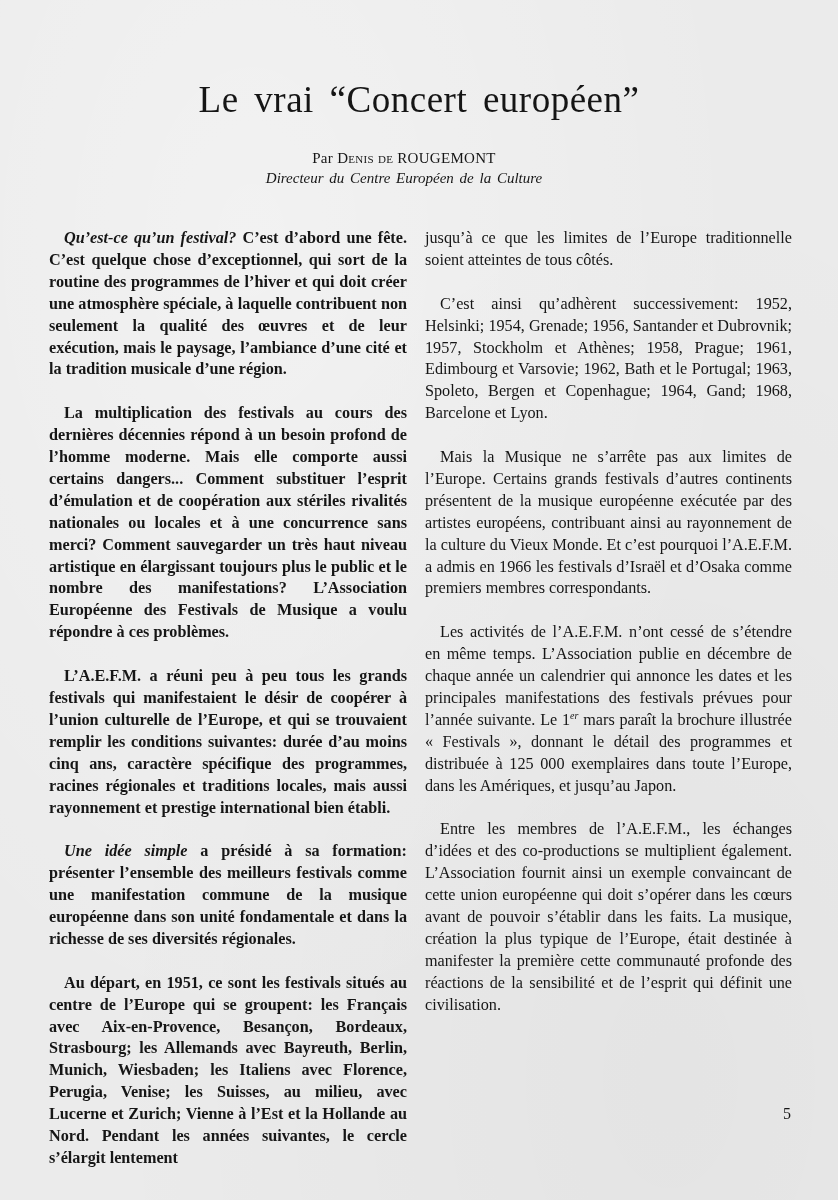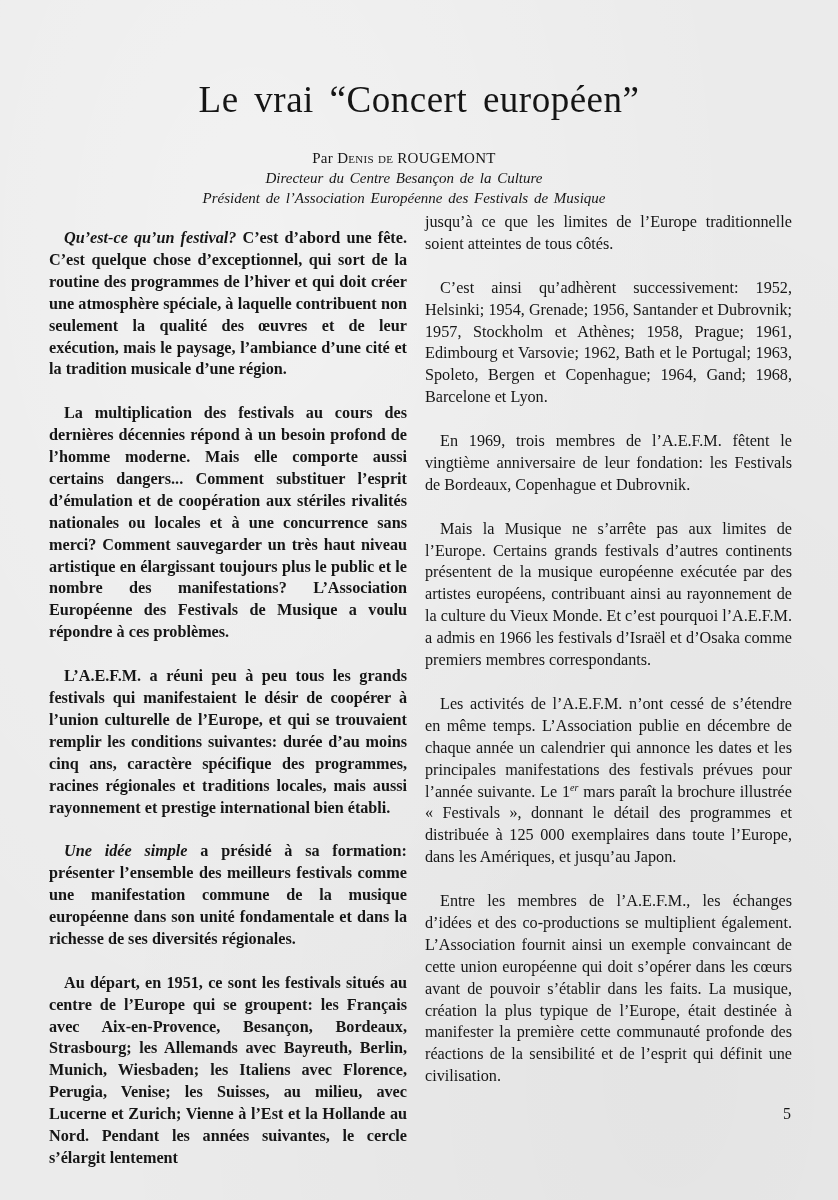--- a/index.html
+++ b/index.html
@@ -62,21 +62,21 @@
   .col {
     position: absolute;
     top: 228px;
     width: 358px;
     font-size: 16.2px;
     line-height: 21.9px;
     text-align: justify;
     hyphens: manual;
   }
   .col.left { left: 49px; font-weight: bold; }
-  .col.right { left: 425px; top: 212px; width: 367px; }
+  .col.right { left: 425px; top: 228px; width: 367px; }
   .col p {
     margin: 0 0 21.9px 0;
     text-indent: 15px;
   }
   .col p.noindent { text-indent: 0; }
   .col em { font-style: italic; }
   .col sup { font-size: 10px; line-height: 0; vertical-align: super; font-style: italic; }
   .pagenum {
     position: absolute;
     top: 1105px;
@@ -90,35 +90,33 @@
 <div class="page">
 
   <h1 class="title">Le vrai “Concert européen”</h1>
 
   <div class="byline">
     <div class="author">
       <span>Par</span>
       <span class="sc">Denis de</span>
       <span>ROUGEMONT</span>
     </div>
-    <div class="role">Directeur du Centre Besançon de la Culture</div>
-    <div class="role">Président de l’Association Européenne des Festivals de Musique</div>
+    <div class="role">Directeur du Centre Européen de la Culture</div>
   </div>
 
   <div class="col left">
     <p><em>Qu’est-ce qu’un festival?</em><span> C’est d’abord une fête. C’est quelque chose d’exceptionnel, qui sort de la routine des programmes de l’hiver et qui doit créer une atmosphère spéciale, à laquelle contribuent non seulement la qualité des œuvres et de leur exécution, mais le paysage, l’ambiance d’une cité et la tradition musicale d’une région.</span></p>
     <p>La multiplication des festivals au cours des dernières décennies répond à un besoin profond de l’homme moderne. Mais elle comporte aussi certains dangers... Comment substituer l’esprit d’émulation et de coopération aux stériles rivalités nationales ou locales et à une concurrence sans merci? Comment sauvegarder un très haut niveau artistique en élargissant toujours plus le public et le nombre des manifestations? L’Association Européenne des Festivals de Musique a voulu répondre à ces problèmes.</p>
     <p>L’A.E.F.M. a réuni peu à peu tous les grands festivals qui manifestaient le désir de coopérer à l’union culturelle de l’Europe, et qui se trouvaient remplir les conditions suivantes: durée d’au moins cinq ans, caractère spécifique des programmes, racines régionales et traditions locales, mais aussi rayonnement et prestige international bien établi.</p>
     <p><em>Une idée simple</em><span> a présidé à sa formation: présenter l’ensemble des meilleurs festivals comme une manifestation commune de la musique européenne dans son unité fondamentale et dans la richesse de ses diversités régionales.</span></p>
     <p>Au départ, en 1951, ce sont les festivals situés au centre de l’Europe qui se groupent: les Français avec Aix-en-Provence, Besançon, Bordeaux, Strasbourg; les Allemands avec Bayreuth, Berlin, Munich, Wiesbaden; les Italiens avec Florence, Perugia, Venise; les Suisses, au milieu, avec Lucerne et Zurich; Vienne à l’Est et la Hollande au Nord. Pendant les années suivantes, le cercle s’élargit lentement</p>
   </div>
 
   <div class="col right">
     <p class="noindent">jusqu’à ce que les limites de l’Europe traditionnelle soient atteintes de tous côtés.</p>
     <p>C’est ainsi qu’adhèrent successivement: 1952, Helsinki; 1954, Grenade; 1956, Santander et Dubrovnik; 1957, Stockholm et Athènes; 1958, Prague; 1961, Edimbourg et Varsovie; 1962, Bath et le Portugal; 1963, Spoleto, Bergen et Copenhague; 1964, Gand; 1968, Barcelone et Lyon.</p>
-    <p>En 1969, trois membres de l’A.E.F.M. fêtent le vingtième anniversaire de leur fondation: les Festivals de Bordeaux, Copenhague et Dubrovnik.</p>
     <p>Mais la Musique ne s’arrête pas aux limites de l’Europe. Certains grands festivals d’autres continents présentent de la musique européenne exécutée par des artistes européens, contribuant ainsi au rayonnement de la culture du Vieux Monde. Et c’est pourquoi l’A.E.F.M. a admis en 1966 les festivals d’Israël et d’Osaka comme premiers membres correspondants.</p>
     <p><span>Les activités de l’A.E.F.M. n’ont cessé de s’étendre en même temps. L’Association publie en décembre de chaque année un calendrier qui annonce les dates et les principales manifestations des festivals prévues pour l’année suivante. Le 1</span><sup>er</sup><span> mars paraît la brochure illustrée « Festivals », donnant le détail des programmes et distribuée à 125 000 exemplaires dans toute l’Europe, dans les Amériques, et jusqu’au Japon.</span></p>
     <p>Entre les membres de l’A.E.F.M., les échanges d’idées et des co-productions se multiplient également. L’Association fournit ainsi un exemple convaincant de cette union européenne qui doit s’opérer dans les cœurs avant de pouvoir s’établir dans les faits. La musique, création la plus typique de l’Europe, était destinée à manifester la première cette communauté profonde des réactions de la sensibilité et de l’esprit qui définit une civilisation.</p>
   </div>
 
   <div class="pagenum">5</div>
 </div>
 
 </body></html>

